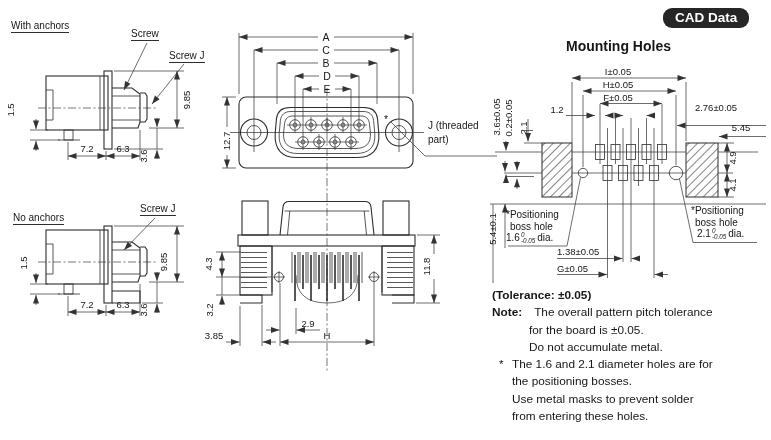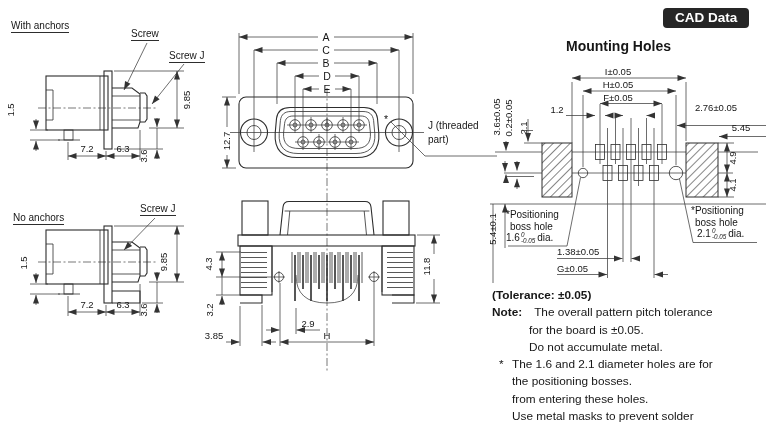--- a/index.html
+++ b/index.html
@@ -10,21 +10,21 @@
   svg.ms text.tA{font-size:10.5px;}
   .o{fill:none;stroke:#2d2d2d;stroke-width:1.1;}
   .o2{fill:none;stroke:#2d2d2d;stroke-width:0.8;}
   .d{fill:none;stroke:#3c3c3c;stroke-width:0.75;}
   .pw{fill:none;stroke:#2d2d2d;stroke-width:1.6;}
   .cl{fill:none;stroke:#3c3c3c;stroke-width:0.7;stroke-dasharray:8 2.5 2 2.5;}
   .hr{fill:url(#hp);stroke:#2d2d2d;stroke-width:1;}
   .lbl{position:absolute;font-size:10px;white-space:nowrap;}
   .ul{border-bottom:1px solid #2d2d2d;padding-bottom:1px;}
   .badge{position:absolute;left:663px;top:8px;background:#262626;color:#fff;
-         font-size:13.5px;font-weight:700;padding:2px 12px 3px;border-radius:4px;}
+         font-size:13.5px;font-weight:700;padding:2px 12px 3px;border-radius:9px;}
   .mh-title{position:absolute;left:566px;top:38px;font-size:14px;font-weight:700;}
   .jlbl{position:absolute;left:428px;top:119px;font-size:10px;line-height:14px;}
   .bossnote{position:absolute;font-size:10px;line-height:11.5px;}
   .bossnote .dia{display:flex;align-items:center;}
   .tstack{display:inline-flex;flex-direction:column;font-size:6.3px;line-height:6px;margin-left:1px;}
   .dia .sfx{margin-left:2px;}
   .notes{position:absolute;left:492px;top:287px;width:280px;font-size:11.8px;line-height:17.3px;}
   .bold{font-weight:700;}
   .notes .nlabel{margin-right:12px;}
   .ind1{padding-left:37px;}
@@ -430,17 +430,17 @@
 <div class="notes">
   <div class="bold">(Tolerance: ±0.05)</div>
   <div><span class="bold nlabel">Note:</span><span>The overall pattern pitch tolerance</span></div>
   <div class="ind1">for the board is ±0.05.</div>
   <div class="ind1">Do not accumulate metal.</div>
   <div class="strow">
         <span class="star">*</span>
         <span>The 1.6 and 2.1 diameter holes are for</span>
       </div>
   <div class="ind2">the positioning bosses.</div>
+  <div class="ind2">Use metal masks to prevent solder</div>
   <div class="ind2">from entering these holes.</div>
-  <div class="ind2">Use metal masks to prevent solder</div>
 </div>
 
 </div>
 
 </body></html>

